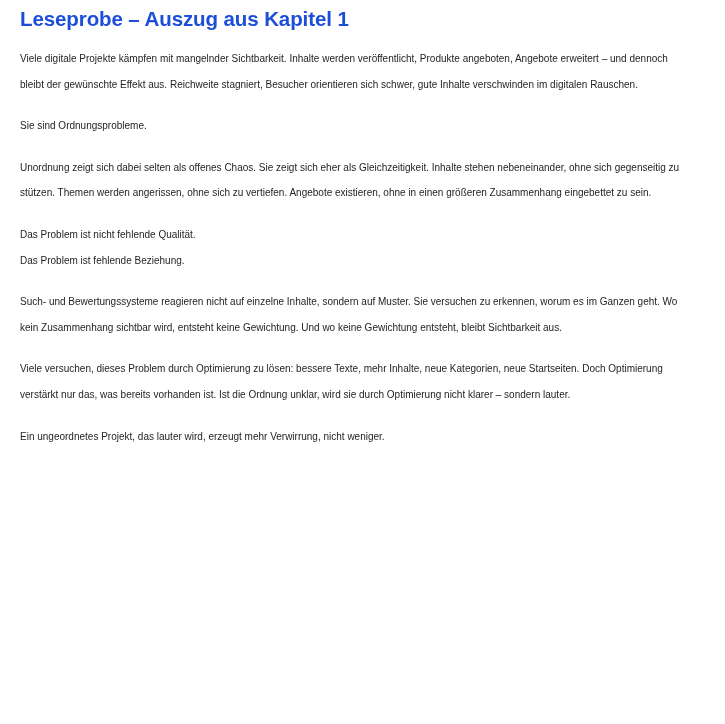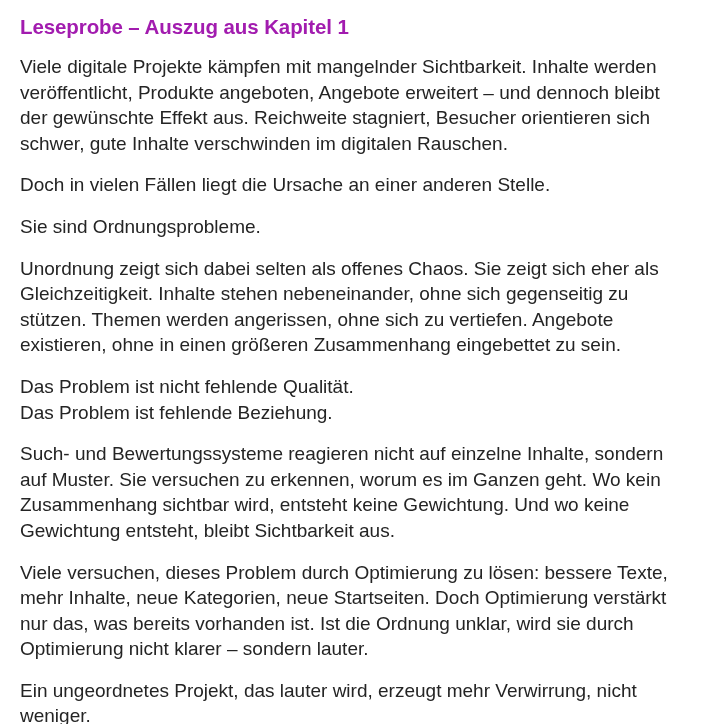--- a/index.html
+++ b/index.html
@@ -17,32 +17,32 @@
     -webkit-font-smoothing: antialiased;
   }
   .page {
     box-sizing: border-box;
     width: 725px;
     height: 724px;
     padding: 5px 33px 0 20px;
     background: #ffffff;
   }
   .doc-title {
-    margin: 8px 0 13px 0;
+    margin: 0 0 13px 0;
     padding: 0;
     font-size: 20.5px;
     font-weight: bold;
     line-height: 28px;
     letter-spacing: -0.1px;
-    color: #a21caf;
+    color: #1d4ed8;
   }
   .para {
     margin: 0 0 16px 0;
     padding: 0;
-    font-size: 19px;
+    font-size: 10px;
     line-height: 25.6px;
     color: #242424;
     text-align: left;
     max-width: 672px;
   }
   .para:last-child {
     margin-bottom: 16px;
   }
   .para .line {
     display: block;
@@ -51,21 +51,20 @@
 </head>
 <body>
 
 <div class="page">
 
   <h1 class="doc-title">Leseprobe – Auszug aus Kapitel 1</h1>
 
   <p class="para">Viele digitale Projekte kämpfen mit mangelnder Sichtbarkeit. Inhalte werden veröffentlicht, Produkte angeboten, Angebote erweitert – und dennoch bleibt der gewünschte Effekt aus. Reichweite stagniert, Besucher orientieren sich schwer, gute Inhalte verschwinden im digitalen Rauschen.</p>
 
 
-  <p class="para">Doch in vielen Fällen liegt die Ursache an einer anderen Stelle.</p>
 
   <p class="para">
     <span class="line">Sie sind Ordnungsprobleme.</span>
   </p>
 
   <p class="para">Unordnung zeigt sich dabei selten als offenes Chaos. Sie zeigt sich eher als Gleichzeitigkeit. Inhalte stehen nebeneinander, ohne sich gegenseitig zu stützen. Themen werden angerissen, ohne sich zu vertiefen. Angebote existieren, ohne in einen größeren Zusammenhang eingebettet zu sein.</p>
 
   <p class="para">
     <span class="line">Das Problem ist nicht fehlende Qualität.</span>
     <span class="line">Das Problem ist fehlende Beziehung.</span>

